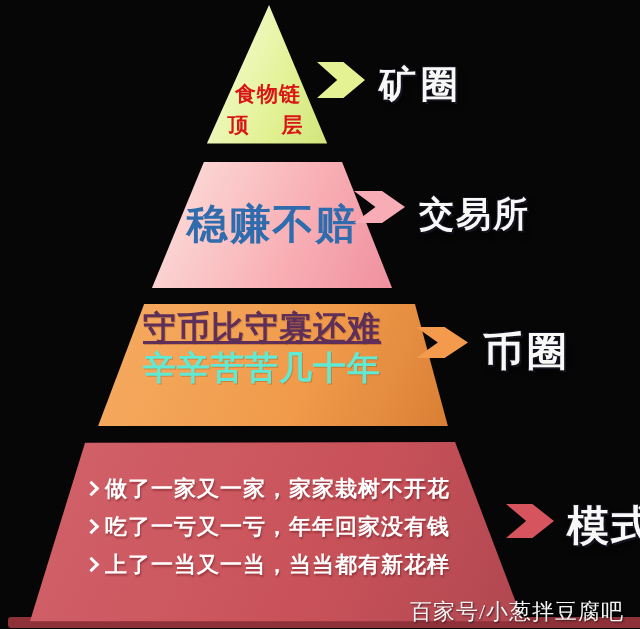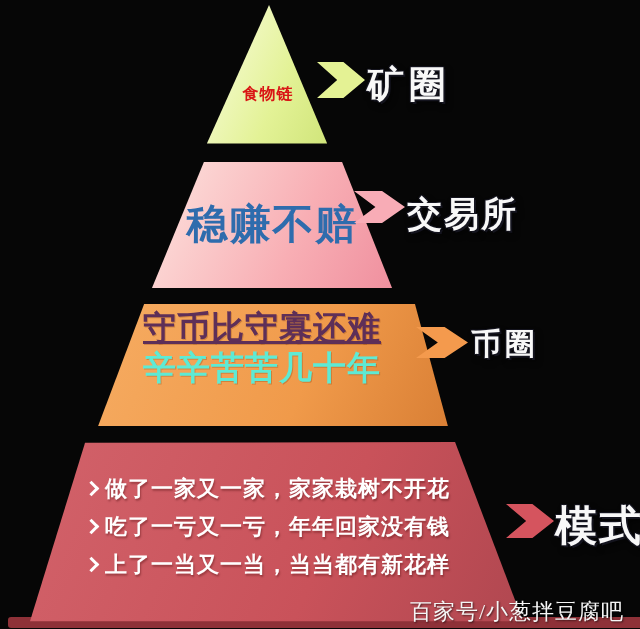--- a/index.html
+++ b/index.html
@@ -13,63 +13,64 @@
     clip-path:polygon(50.8% 0.7%, 95.5% 99%, 3% 99%);}
   .tier2{left:150px;top:160px;width:245px;height:130px;
     clip-path:polygon(22% 1.5%, 78.4% 1.5%, 98.8% 98.5%, 0.8% 98.5%);}
   .tier3{left:96px;top:302px;width:354px;height:126px;
     clip-path:polygon(13.6% 1.6%, 90.1% 1.6%, 99.4% 98.4%, 0.6% 98.4%);}
   .tier4{left:28px;top:441px;width:496px;height:182px;
     clip-path:polygon(11.5% 1%, 86.1% 0.5%, 99.8% 99%, 0.4% 99%);}
   .base-strip{position:absolute;left:8px;top:617px;width:632px;height:11px;border-radius:3px 0 0 3px;}
 
   .tier-text{position:absolute;text-align:center;}
-  .t1text{left:203px;top:78px;width:130px;font-size:16px;line-height:31px;letter-spacing:1px;}
+  .t1text{left:203px;top:78px;width:130px;font-size:21px;line-height:31px;letter-spacing:1px;}
   .t1line2{letter-spacing:6px;}
   .t2text{left:150px;top:197px;width:245px;font-size:41px;letter-spacing:2px;}
   .t3text{left:96px;top:308px;width:332px;font-size:33px;line-height:40px;letter-spacing:1px;
     text-shadow:1px 1px 0 rgba(110,40,0,.25);}
   .t4text{position:absolute;left:86px;top:464px;font-size:22px;line-height:38px;letter-spacing:1px;
     text-shadow:1px 2px 2px rgba(60,0,0,.35);}
   .t4line{white-space:nowrap;}
   .bullet{display:inline-block;width:8px;height:8px;border-right:3px solid currentColor;
     border-bottom:3px solid currentColor;transform:rotate(-45deg);margin:0 8px 2px 0;}
 
   .arrow{position:absolute;
     clip-path:polygon(0% 0%, 55% 0%, 100% 50%, 55% 100%, 0% 100%, 42% 50%);}
   .a0{left:317px;top:62px;width:48px;height:36px;}
   .a1{left:354px;top:191px;width:51px;height:32px;}
   .a2{left:416px;top:327px;width:52px;height:31px;}
   .a3{left:506px;top:504px;width:48px;height:34px;}
 
   .side-label{position:absolute;white-space:nowrap;
-    text-shadow:2px 2px 0 #14141e,-1px -1px 0 #14141e,1px -1px 0 #14141e,-1px 1px 0 #14141e,3px 4px 6px rgba(0,0,0,.75);}
+    text-shadow:2px 2px 0 #14141e,-1px -1px 0 #14141e,1px -1px 0 #14141e,-1px 1px 0 #14141e,3px 4px 6px rgba(0,0,0,.75);margin-left:12px;}
   .l0{left:367px;top:60px;font-size:37px;letter-spacing:5px;}
   .l1{left:407px;top:191px;font-size:35px;letter-spacing:2px;}
-  .l2{left:471px;top:324px;font-size:30px;letter-spacing:4px;}
+  .l2{left:471px;top:324px;font-size:40px;letter-spacing:4px;}
   .l3{left:555px;top:498px;font-size:42px;letter-spacing:2px;}
 
   .watermark{position:absolute;right:16px;top:597px;font-size:22px;font-weight:normal;
     font-family:"Liberation Serif",serif;letter-spacing:1px;
     text-shadow:1px 1px 2px rgba(0,0,0,.6);}
 </style>
 </head>
 <body>
 
 <div class="stage">
 
   <div class="base-strip" style="background: rgb(142, 49, 56);"></div>
 
   <div class="tier tier1" style="background: linear-gradient(115deg, rgb(251, 253, 228) 0%, rgb(227, 242, 150) 60%, rgb(207, 228, 120) 100%);"></div>
   <div class="tier tier2" style="background: linear-gradient(115deg, rgb(253, 228, 223) 0%, rgb(248, 174, 180) 60%, rgb(239, 143, 158) 100%);"></div>
   <div class="tier tier3" style="background: linear-gradient(115deg, rgb(246, 172, 98) 0%, rgb(240, 154, 74) 60%, rgb(217, 127, 53) 100%);"></div>
   <div class="tier tier4" style="background: linear-gradient(115deg, rgb(210, 98, 106) 0%, rgb(201, 82, 90) 60%, rgb(176, 71, 80) 100%);"></div>
 
   <div class="tier-text t1text" style="color: rgb(217, 21, 21);">
     <div>食物链</div>
+    <div class="t1line2">顶　层</div>
   </div>
 
   <div class="tier-text t2text" style="color: rgb(46, 108, 173);">
     <div>稳赚不赔</div>
   </div>
 
   <div class="tier-text t3text">
     <div style="color: rgb(94, 47, 88); text-decoration: underline;">守币比守寡还难</div>
     <div style="color: #5eead4;">辛辛苦苦几十年</div>
   </div>

